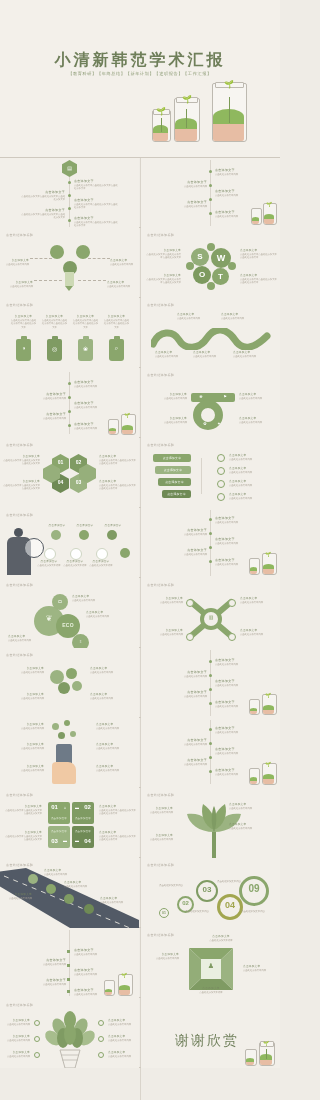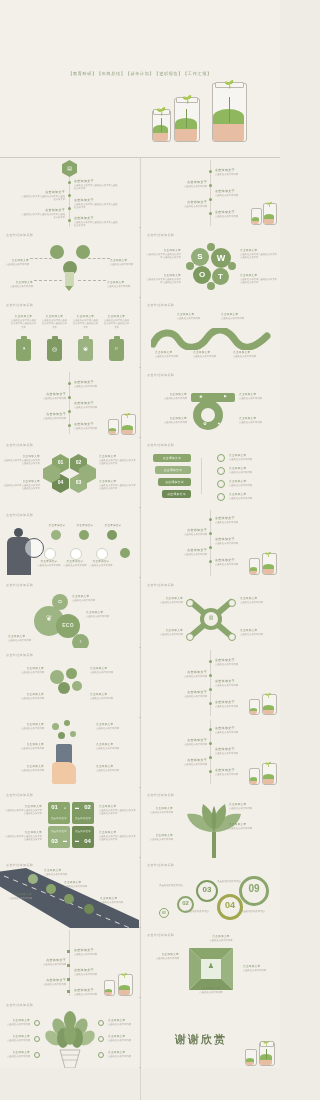--- a/index.html
+++ b/index.html
@@ -53,31 +53,32 @@
   .hex{position:absolute;background:#8aa66c;clip-path:polygon(50% 0,100% 25%,100% 75%,50% 100%,0 75%,0 25%);}
   .num{position:absolute;color:#fff;font-weight:bold;text-align:center;}
   .chip{position:absolute;border-radius:2px;background:#8aa66c;}
   .bottle{position:absolute;background:#8aa66c;border-radius:2px 2px 3px 3px;}
   .bottle .neck{position:absolute;left:30%;top:-3px;width:40%;height:3px;background:#8aa66c;border-radius:1px 1px 0 0;}
   .tiny-ico{position:absolute;color:#fff;text-align:center;}
   .dashline{position:absolute;border-top:1px dashed #b9b2a6;}
   .dot{position:absolute;border-radius:50%;background:#8aa66c;}
   .sq{position:absolute;background:#8aa66c;}
   .person{position:absolute;background:#5b6068;border-radius:6px 6px 0 0;}
-  .thanks{position:absolute;font-size:11px;color:#6f7f5a;font-weight:bold;letter-spacing:2px;}
+  .thanks{position:absolute;font-size:14px;color:#6f7f5a;font-weight:normal;letter-spacing:2px;}
   .phone{position:absolute;background:#6e7a87;border-radius:2px;}
   .hand{position:absolute;background:#f0c9a4;border-radius:3px;}
   .swot-l{position:absolute;border-radius:50%;background:#8aa66c;color:#fff;font-weight:bold;text-align:center;}
 </style>
 </head>
 <body>
 
 <div class="deck">
 
   <div class="slide cover">
+    <div class="cover-title">小清新韩范学术汇报</div>
     <div class="cover-sub">【教育科研】【年终总结】【新年计划】【述职报告】【工作汇报】</div>
 
     <div class="jar" style="left:152px;top:112px;width:17px;height:30px;">
       <div class="glass"></div>
         <div class="lid"></div>
       <div class="soil"></div>
         <div class="grass"></div>
         <div class="stem"></div>
       <div class="sprout">🌱</div>
     </div>

